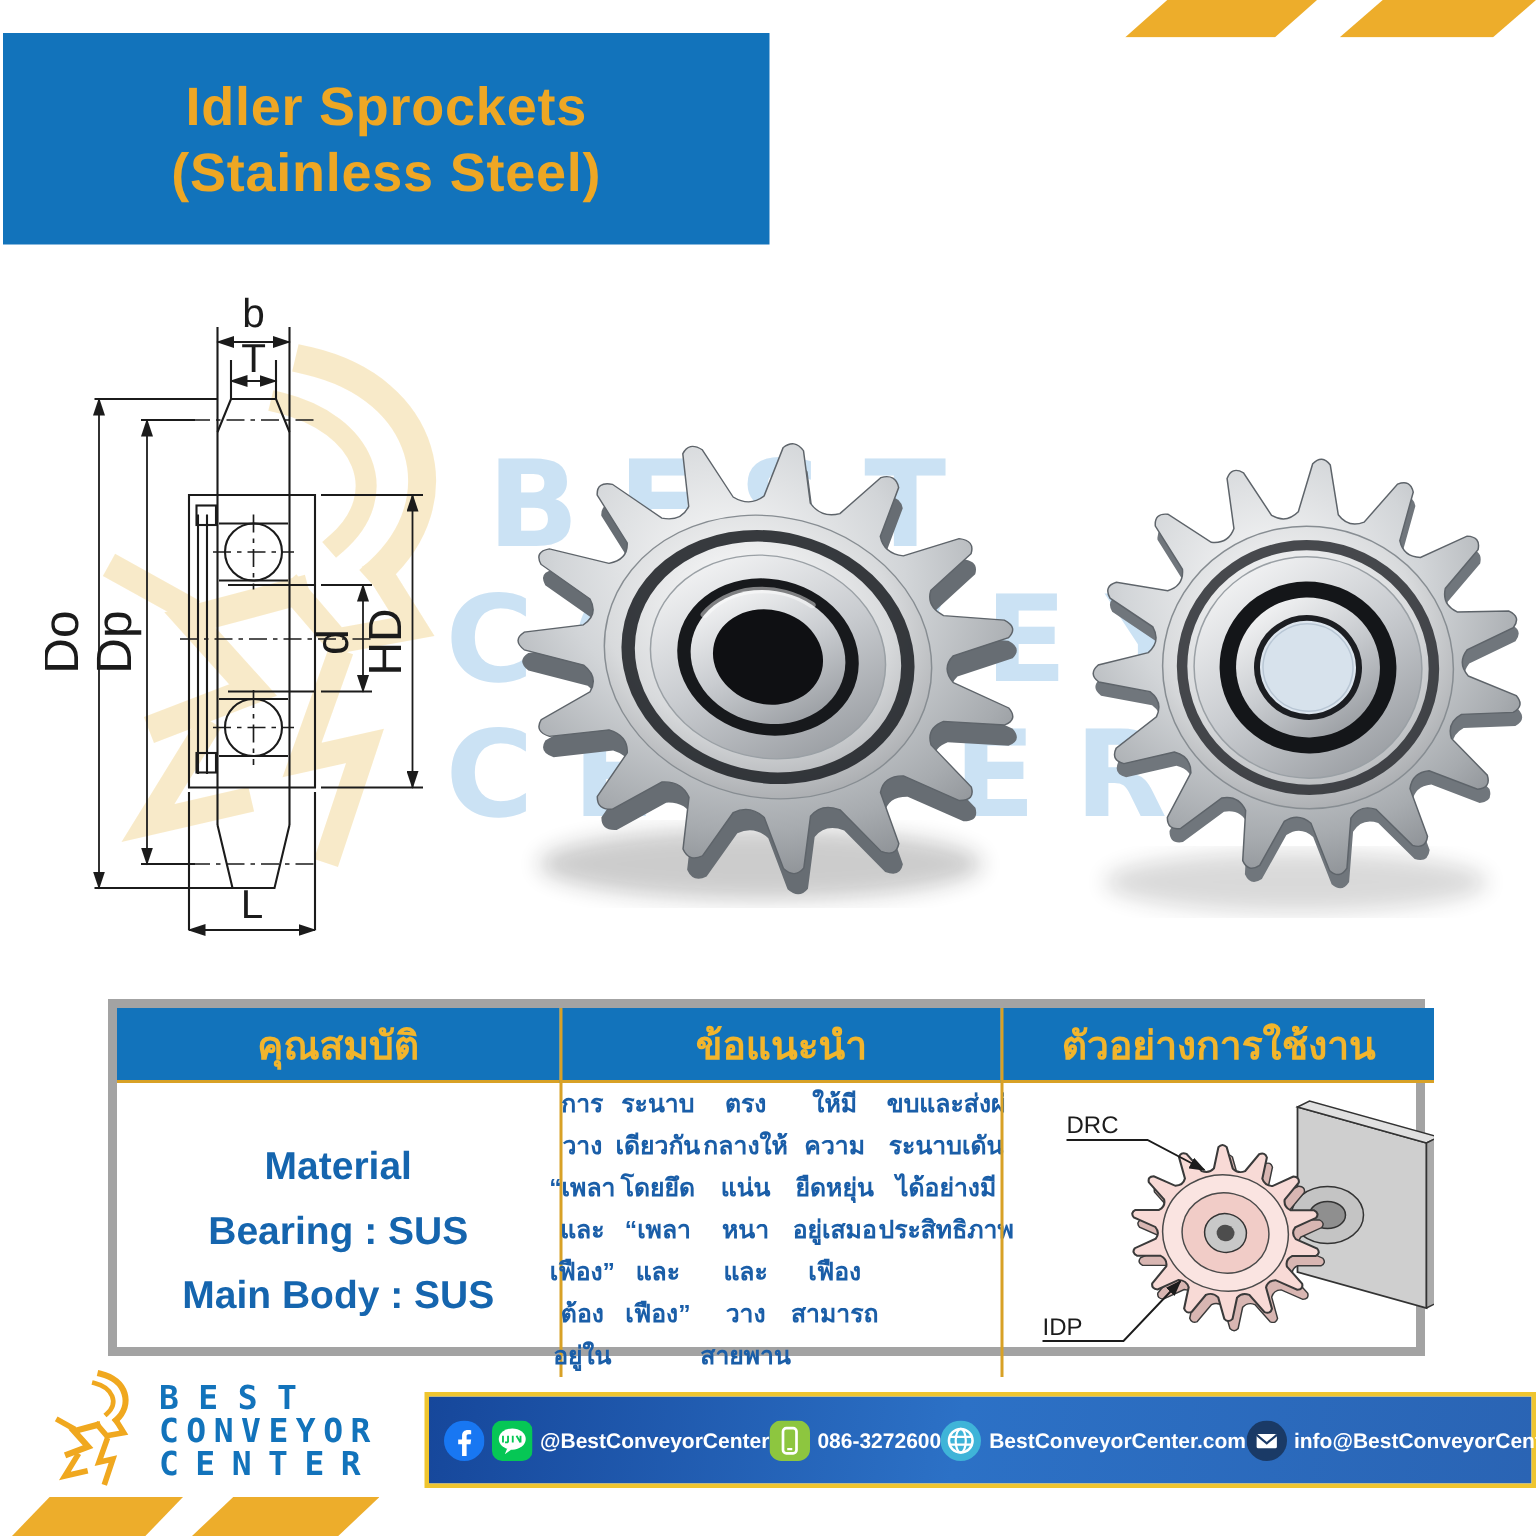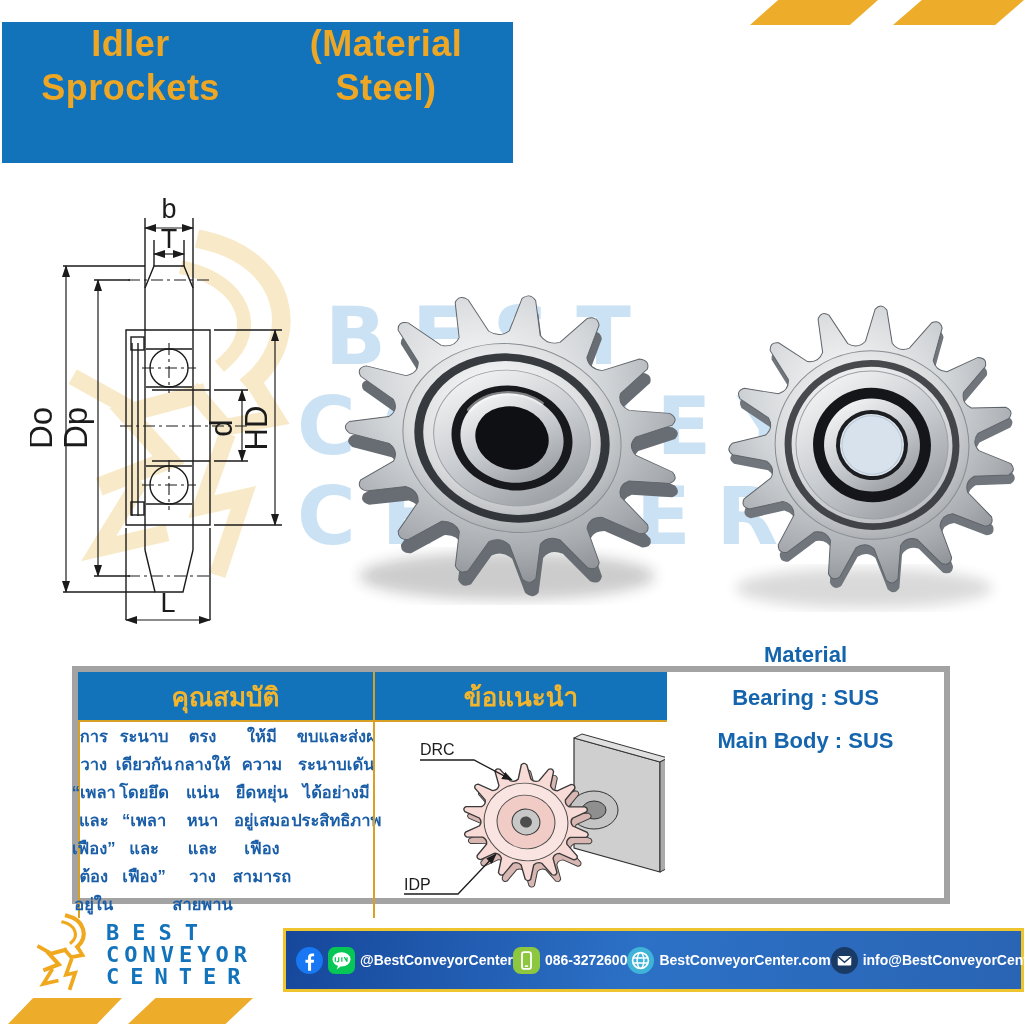--- a/index.html
+++ b/index.html
@@ -2,38 +2,38 @@
 <html><head>
 <meta charset="utf-8">
 <style>
   html,body{margin:0;padding:0;background:#ffffff;}
   .page{position:relative;width:1024px;height:1024px;background:#ffffff;overflow:hidden;
         font-family:"Liberation Sans",sans-serif;}
   .abs{position:absolute;}
 
   
   .title-banner{left:2px;top:22px;width:511px;height:141px;background:#1273BB;
-    display:flex;flex-direction:row;justify-content:center;text-align:center;}
+    display:flex;flex-direction:column;justify-content:center;text-align:center;}
   .title-line{color:#EEA724;font-weight:800;font-size:36px;line-height:44px;letter-spacing:.5px;}
   .para{background:#EDAD2B;height:25px;clip-path:polygon(22% 0,100% 0,78% 100%,0 100%);}
 
   
   #wm-text{left:297px;top:292px;width:727px;height:272px;overflow:hidden;color:#CBE2F4;z-index:0;}
   .wm-row{font-family:"DejaVu Sans",sans-serif;font-weight:800;font-size:80px;line-height:90px;
           letter-spacing:26px;white-space:nowrap;}
   #wm-goat{left:66px;top:226px;width:280px;height:356px;color:#F3D795;opacity:.5;z-index:0;}
 
   
   .spec-table{left:72px;top:666px;width:878px;height:238px;border:6px solid #a3a3a3;
     display:grid;grid-template-columns:295px 294px 1fr;grid-template-rows:50px 1fr;background:#fff;box-sizing:border-box;}
   .th{background:#1273BB;color:#F2B52C;font-weight:bold;font-size:26px;
       display:flex;align-items:center;justify-content:center;border-bottom:2px solid #D8A126;}
   .bl{border-left:2px solid #D8A126;}
   .td-props{display:flex;flex-direction:column;justify-content:center;text-align:center;
-      color:#1565AE;font-weight:800;font-size:22px;line-height:43px;}
+      color:#1565AE;font-weight:800;font-size:26px;line-height:43px;}
   .td-reco{display:flex;justify-content:center;text-align:center;
       color:#1A5EA8;font-weight:bold;font-size:16.5px;line-height:28px;}
   .td-usage{display:flex;justify-content:center;}
 
   
   .logo-text{left:106px;top:922px;color:#1273BB;font-family:"DejaVu Sans Mono",monospace;font-weight:bold;}
   .logo-l1{font-size:22px;line-height:22px;letter-spacing:13px;}
   .logo-l2{font-size:22px;line-height:22px;letter-spacing:5px;}
   .logo-l3{font-size:22px;line-height:22px;letter-spacing:11px;}
   .contact-bar{left:283px;top:928px;width:741px;height:64px;box-sizing:border-box;
@@ -78,21 +78,21 @@
         <path d="M28,36 L13,40 L22,50 L9,55" stroke-width="4"></path>
         <path d="M34,46 L29,60 L38,58 L33,73"></path>
         <path d="M15,56 L7,69 L20,66"></path>
         <path d="M12,38 L3,33"></path>
       </g>
     </defs>
   </svg>
 
   <div class="abs title-banner">
     <div class="title-line">Idler Sprockets</div>
-    <div class="title-line">(Material Steel)</div>
+    <div class="title-line">(Stainless Steel)</div>
   </div>
   <div class="abs para" style="left:750px;top:0;width:128px;"></div>
   <div class="abs para" style="left:893px;top:0;width:131px;"></div>
 
   <div class="abs" id="wm-text">
     <div class="wm-row" style="margin-left:28px">BEST</div>
     <div class="wm-row">CONVEYOR</div>
     <div class="wm-row">CENTER</div>
   </div>
   <svg class="abs" id="wm-goat" viewBox="0 0 60 76">
@@ -176,20 +176,21 @@
         <circle r="59" fill="#141619"></circle>
         <circle r="48" fill="url(#met-ring)"></circle>
         <circle r="34" fill="#dce5ee" stroke="#1c1e22" stroke-width="4"></circle>
         <circle r="30" fill="#d7e2ec" stroke="#b8c6d4" stroke-width="1"></circle>
       </g>
     </svg>
 
   <div class="abs spec-table">
     <div class="th">คุณสมบัติ</div>
     <div class="th bl">ข้อแนะนำ</div>
+    <div class="th bl">ตัวอย่างการใช้งาน</div>
 
     <div class="td-props">
       <div>Material</div>
       <div>Bearing : SUS</div>
       <div>Main Body : SUS</div>
     </div>
 
     <div class="td-reco bl">
       <div>การวาง “เพลาและเฟือง” ต้องอยู่ใน</div>
       <div>ระนาบเดียวกันโดยยึด “เพลาและเฟือง”</div>

